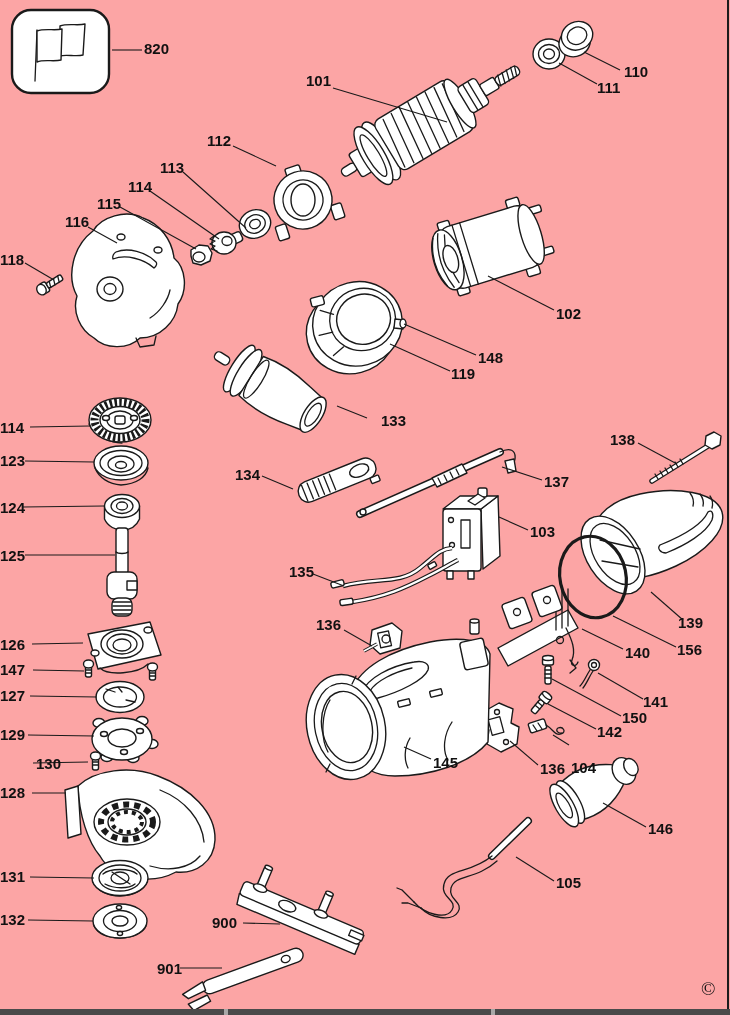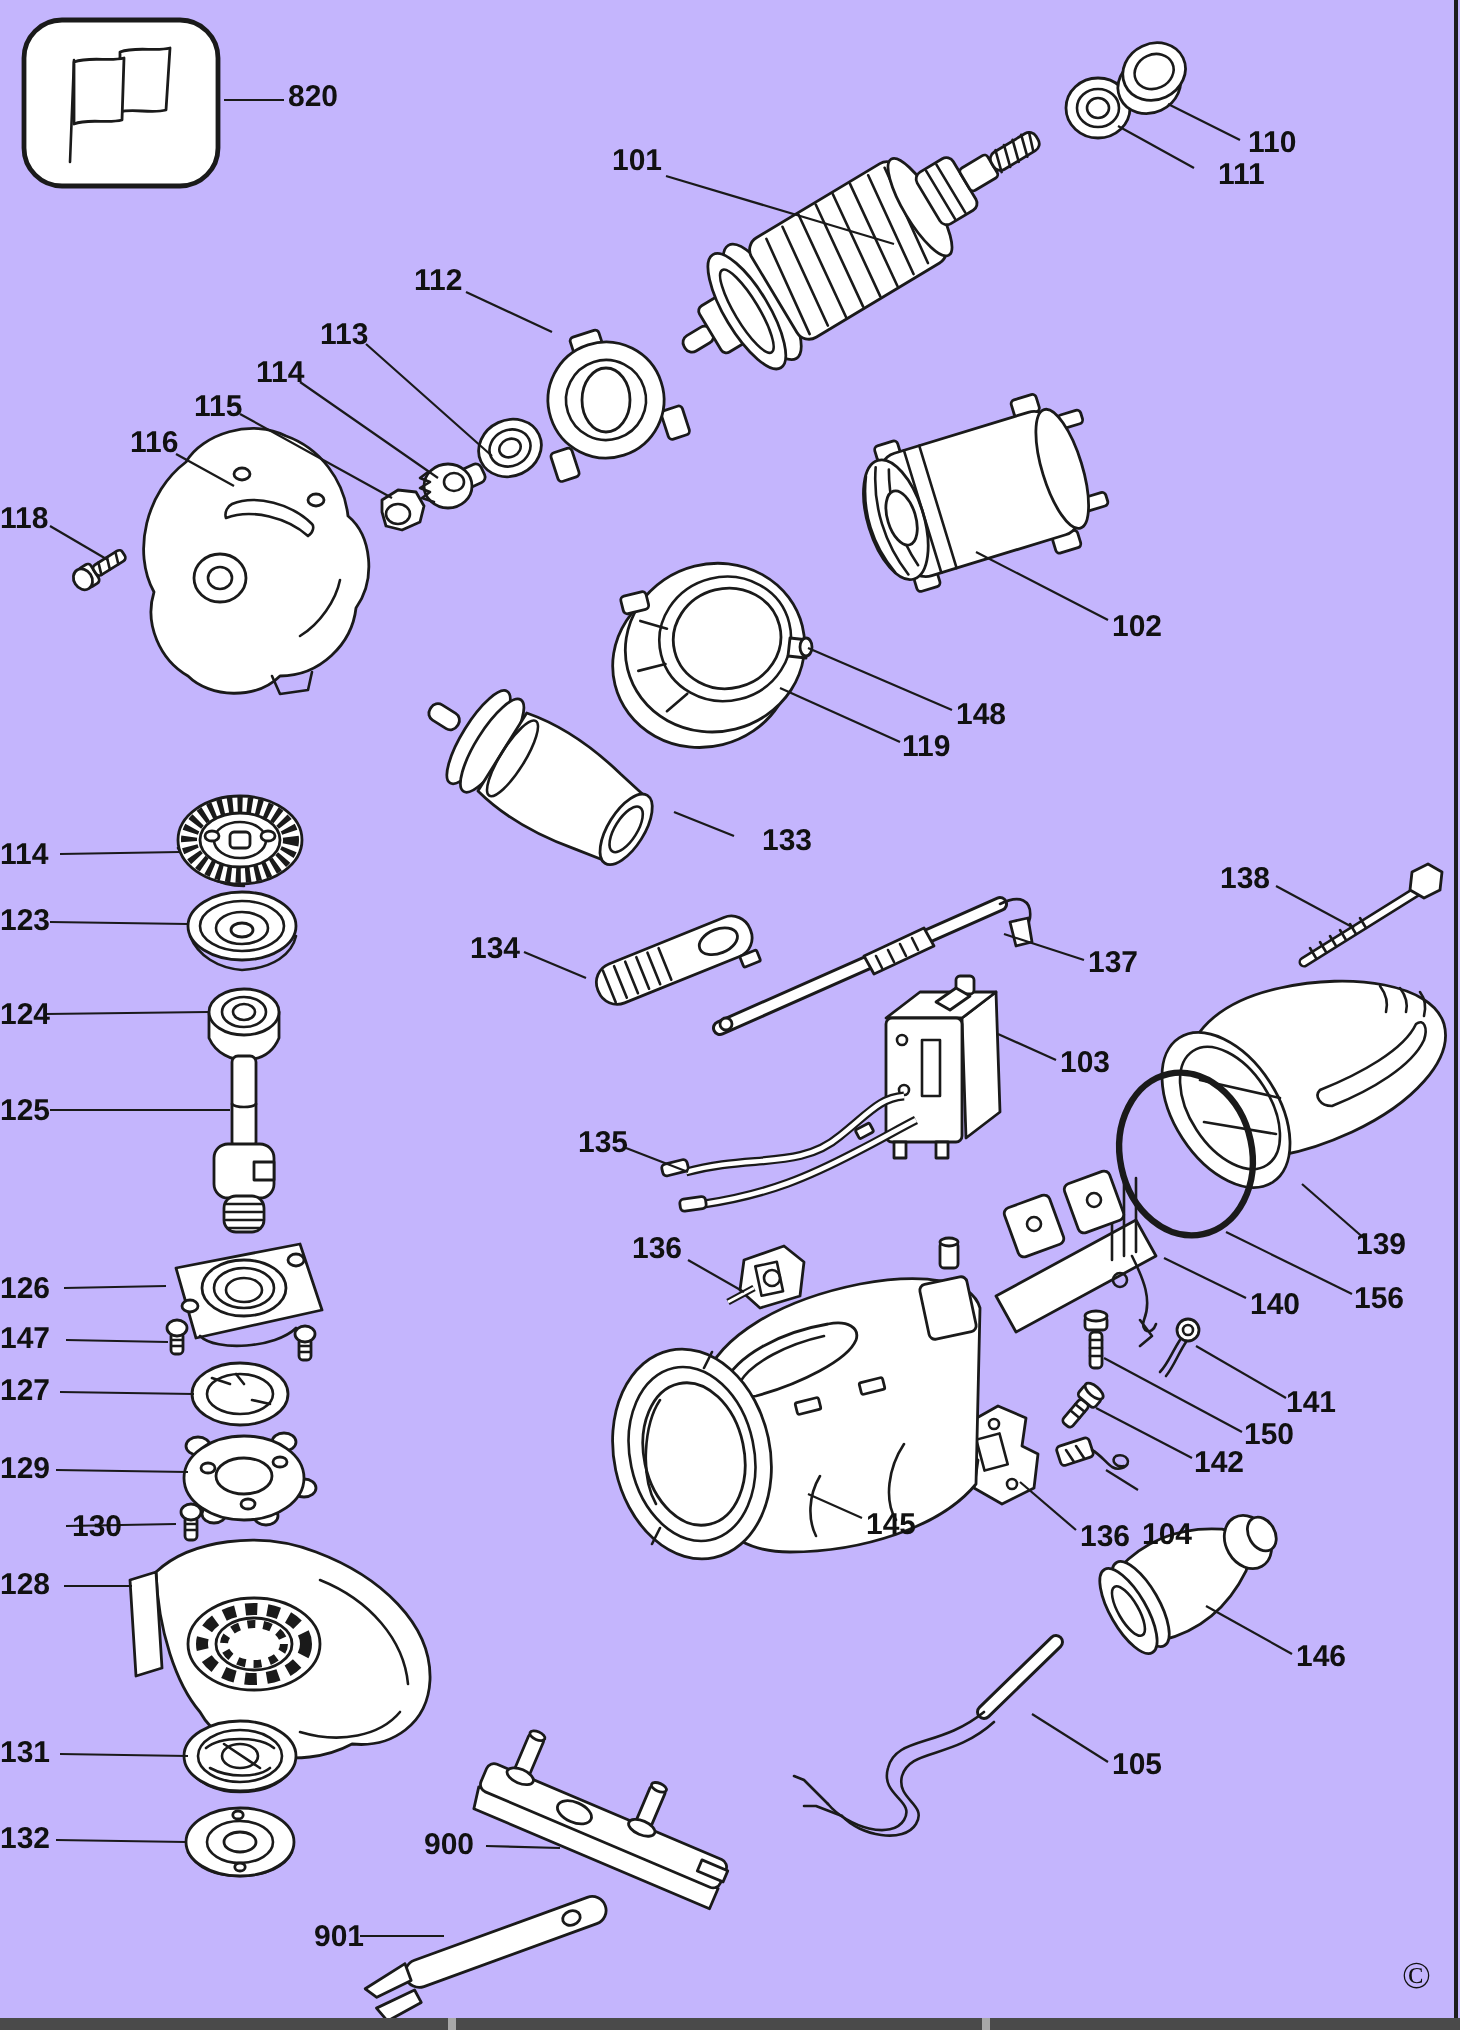--- a/index.html
+++ b/index.html
@@ -1,16 +1,16 @@
 <!DOCTYPE html>
 <html><head>
 <meta charset="utf-8">
 <style>
   html,body{margin:0;padding:0;background:#fff;}
-  .page{position:relative;width:730px;height:1015px;background:#c4b5fd;overflow:hidden;
+  .page{position:relative;width:730px;height:1015px;background:#fca5a5;overflow:hidden;
         font-family:"Liberation Sans",sans-serif;}
   .part-label{position:absolute;font:bold 15px/1.1 "Liberation Sans",sans-serif;color:#111;
               white-space:nowrap;}
   .copyright{position:absolute;left:701px;top:979px;font:19px/1 "Liberation Serif",serif;color:#111;}
   .right-border{position:absolute;left:727px;top:0;width:2px;height:1010px;background:#1c1c1c;}
   .bottom-bar{position:absolute;left:0;top:1009px;width:730px;height:6px;background:#4a4a4a;}
   .bar-sep{position:absolute;top:1009px;width:4px;height:6px;background:#a8a8a8;}
   svg.art{position:absolute;left:0;top:0;}
   .p{stroke:#1a1a1a;stroke-width:1.4;fill:#fff;stroke-linejoin:round;stroke-linecap:round;}
   .ln{stroke:#1a1a1a;stroke-width:1.3;fill:none;stroke-linejoin:round;stroke-linecap:round;}
@@ -457,21 +457,21 @@
         <line x1="28" y1="920" x2="93" y2="921"></line>
         <line x1="243" y1="923" x2="280" y2="924"></line>
         <line x1="180" y1="968" x2="222" y2="968"></line>
       </g>
 </svg>
 
 <div id="labels-layer">
       <div class="part-label" style="left: 144px; top: 41px;">820</div>
       <div class="part-label" style="left: 306px; top: 73px;">101</div>
       <div class="part-label" style="left: 624px; top: 64px;">110</div>
-      <div class="part-label" style="left: 597px; top: 80px; margin-left: 12px;">111</div>
+      <div class="part-label" style="left: 597px; top: 80px;">111</div>
       <div class="part-label" style="left: 207px; top: 133px;">112</div>
       <div class="part-label" style="left: 160px; top: 160px;">113</div>
       <div class="part-label" style="left: 128px; top: 179px;">114</div>
       <div class="part-label" style="left: 97px; top: 196px;">115</div>
       <div class="part-label" style="left: 65px; top: 214px;">116</div>
       <div class="part-label" style="left: 0px; top: 252px;">118</div>
       <div class="part-label" style="left: 556px; top: 306px;">102</div>
       <div class="part-label" style="left: 478px; top: 350px;">148</div>
       <div class="part-label" style="left: 451px; top: 366px;">119</div>
       <div class="part-label" style="left: 369px; top: 413px; margin-left: 12px;">133</div>

